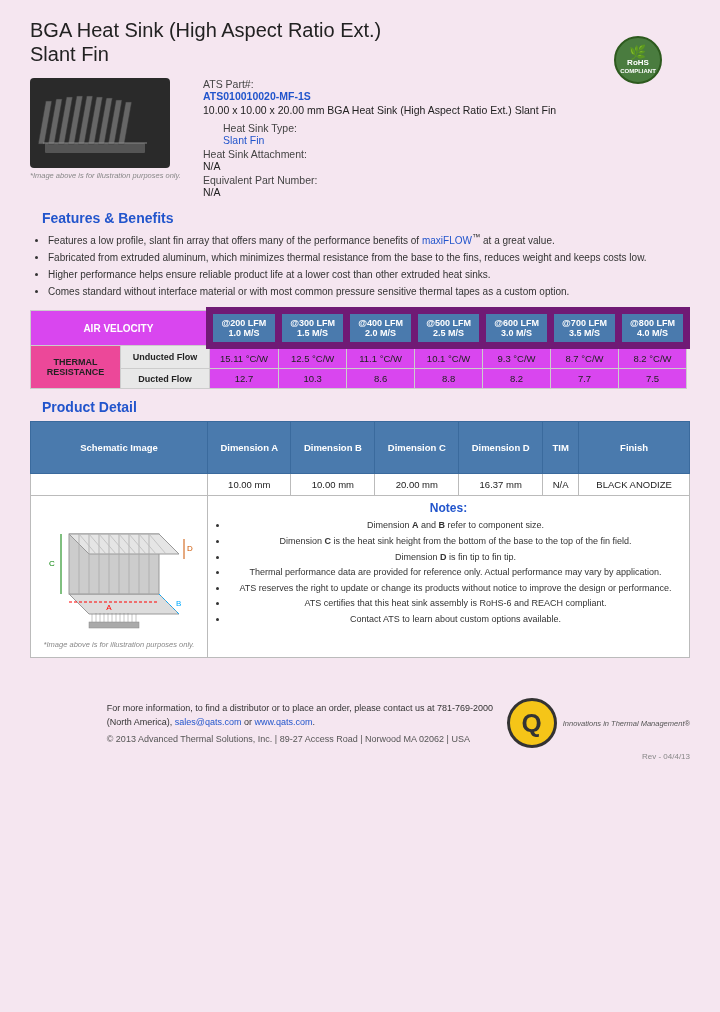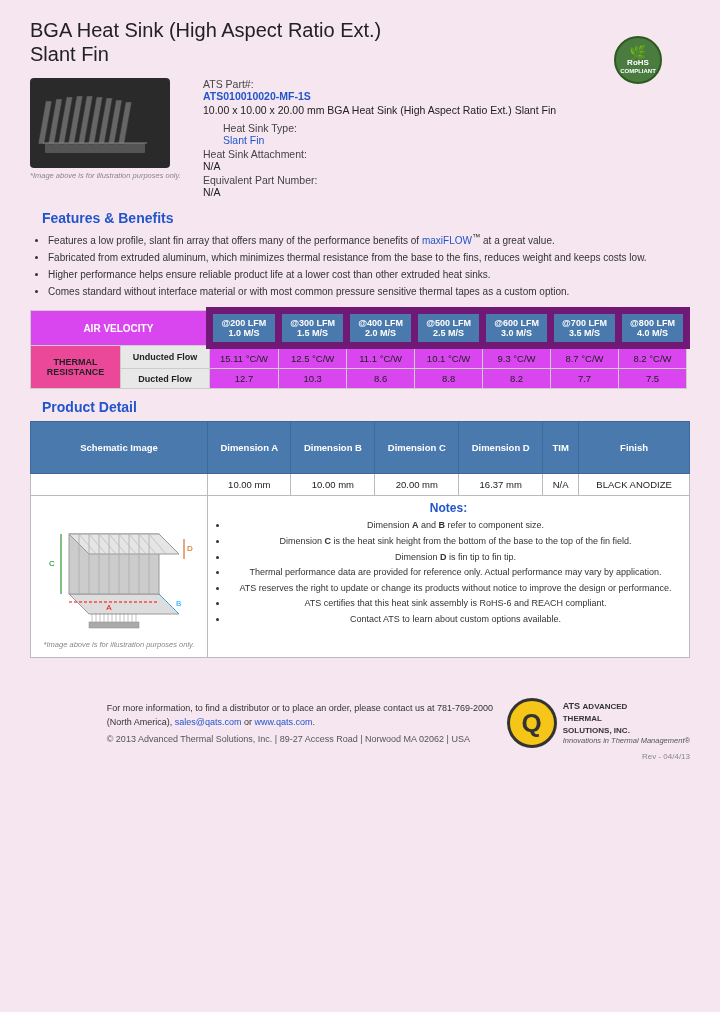--- a/index.html
+++ b/index.html
@@ -489,21 +489,20 @@
           <a href="#">www.qats.com</a>.
         </div>
         <div class="footer-copyright">© 2013 Advanced Thermal Solutions, Inc. | 89-27 Access Road | Norwood MA  02062 | USA</div>
       </div>
 
       <div class="ats-logo">
         <div class="ats-logo-circle">
           <span style="font-size:26px; color:#333;">Q</span>
         </div>
         <div>
-          <div class="ats-logo-text">ATS <span style="font-size:8px;">ADVANCED<br>THERMAL<br>SOLUTIONS, INC.</span></div>
           <div class="ats-logo-subtext">Innovations in Thermal Management®</div>
         </div>
       </div>
     </div>
     <div class="rev-note">Rev - 04/4/13</div>
   </div>
 
 </div>
 
 </body></html>

